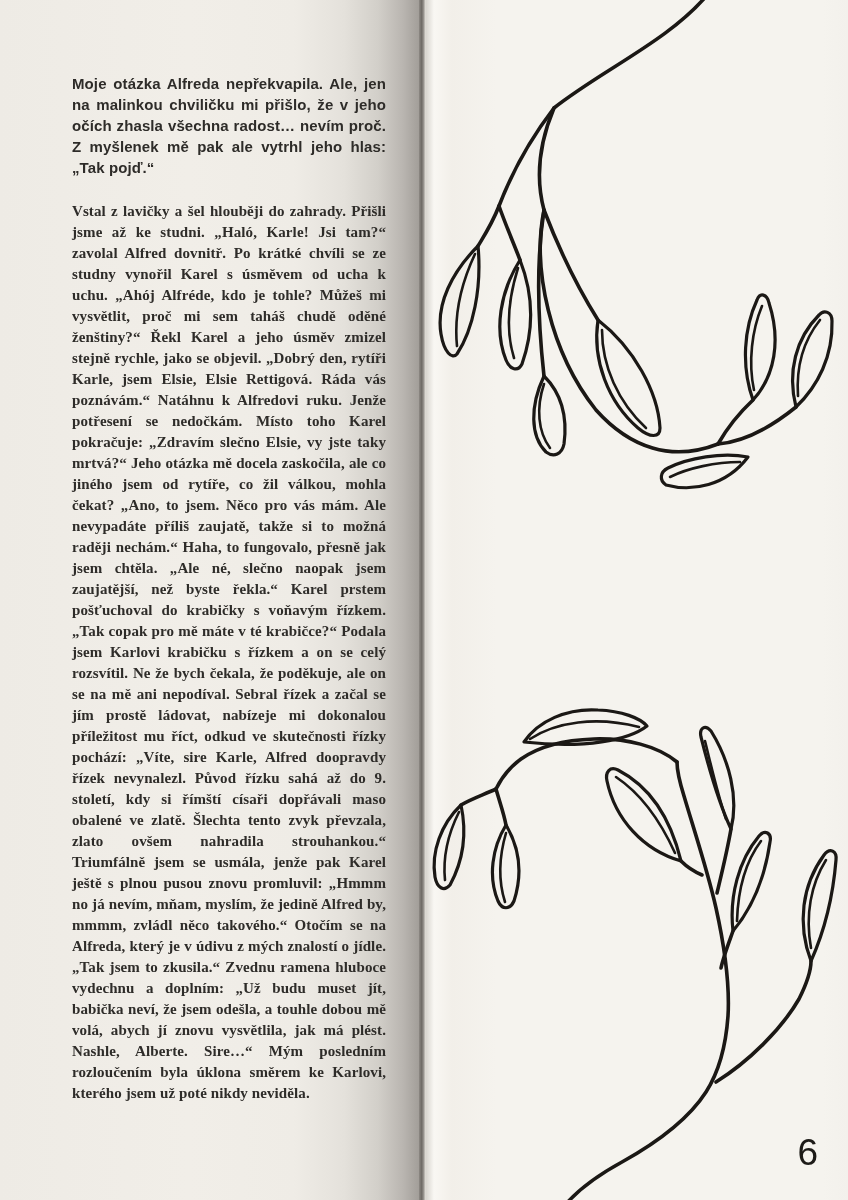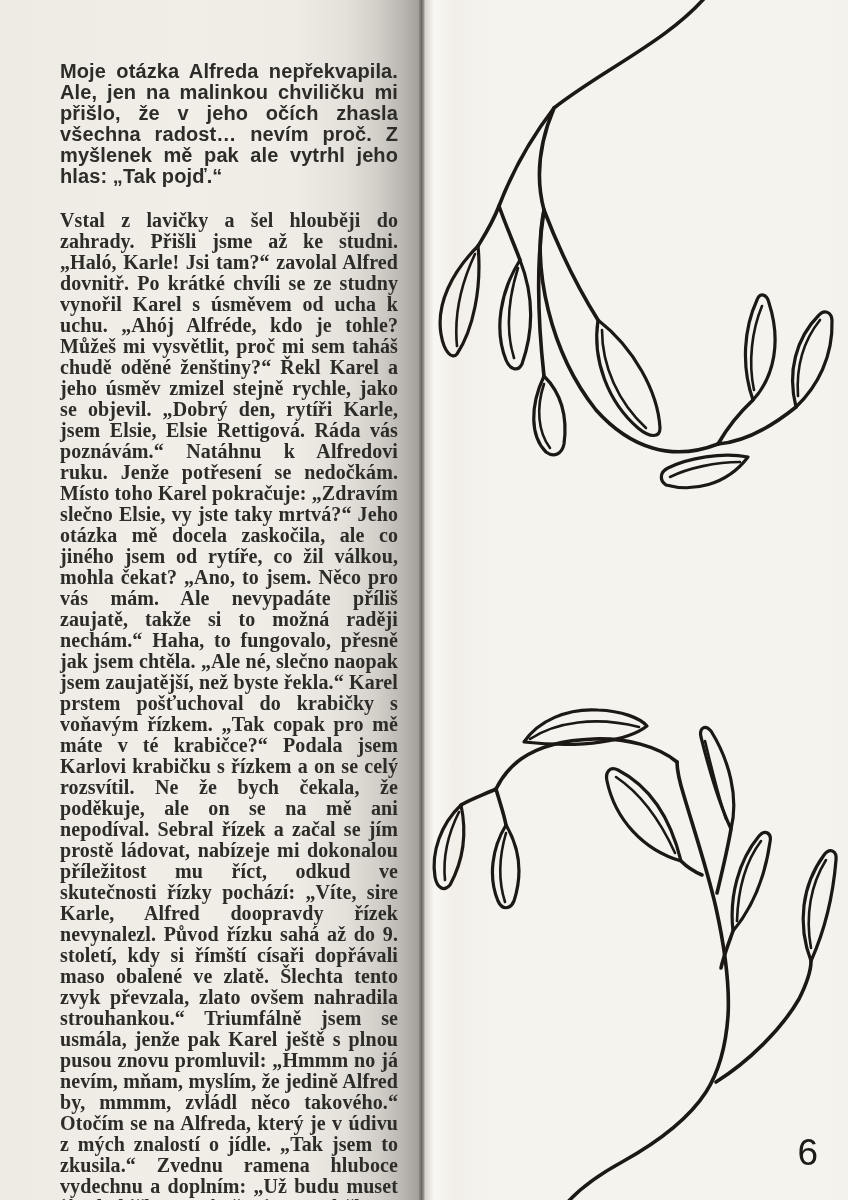--- a/index.html
+++ b/index.html
@@ -28,22 +28,22 @@
     position: absolute; left: 426px; top: 0; width: 422px; height: 1200px;
     background: linear-gradient(to right,
       #d8d5cf 0px, #f9f7f3 8px, #f2efe9 26px, #f5f3ee 70px, #f5f3ee 94%, #f3f1ec 100%);
   }
 
   .text-block {
     position: absolute; left: 56px; top: 57px; width: 346px;
     color: #2e2c29;
   }
   .text-block p {
-    margin: 4px;
-    font-size: 20px; line-height: 21px; font-weight: 700;
+    margin: 16px;
+    font-size: 15px; line-height: 21px; font-weight: 700;
     letter-spacing: 0.1px;
     text-align: justify;
   }
   .text-block p + p { margin-top: 23px; font-family: Liberation Serif, serif; }
 
   .page-num {
     position: absolute; right: 30px; bottom: 26px;
     font-size: 37px; font-weight: 400; color: #1d1b18;
   }
 

